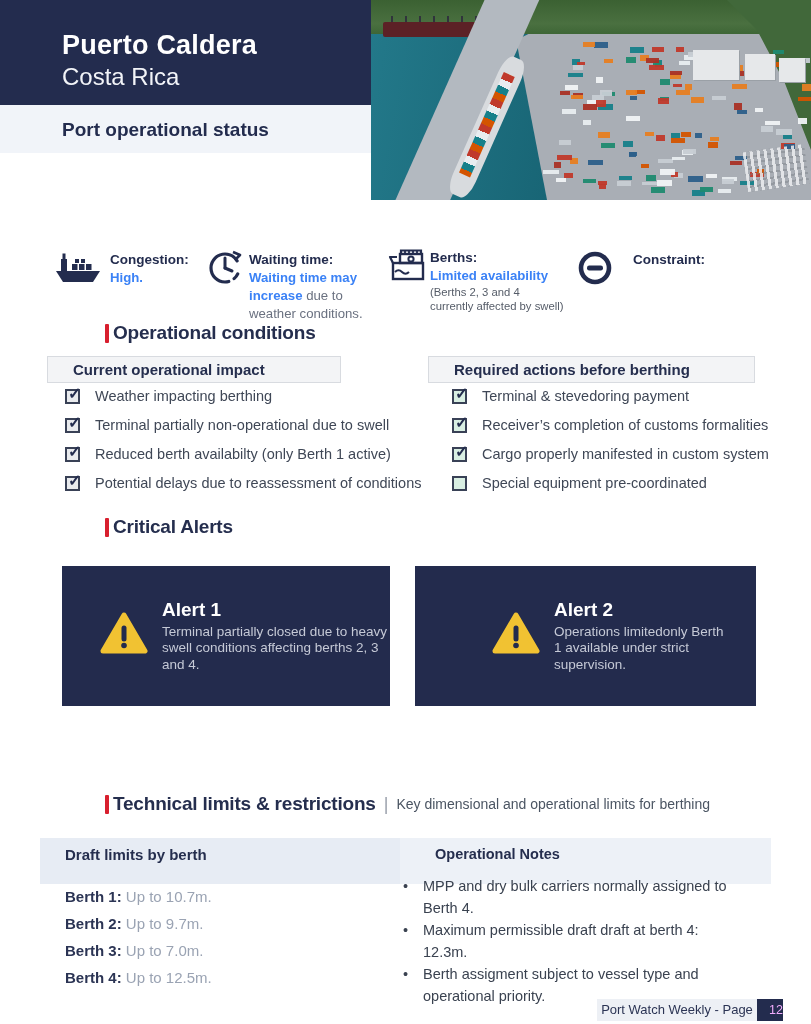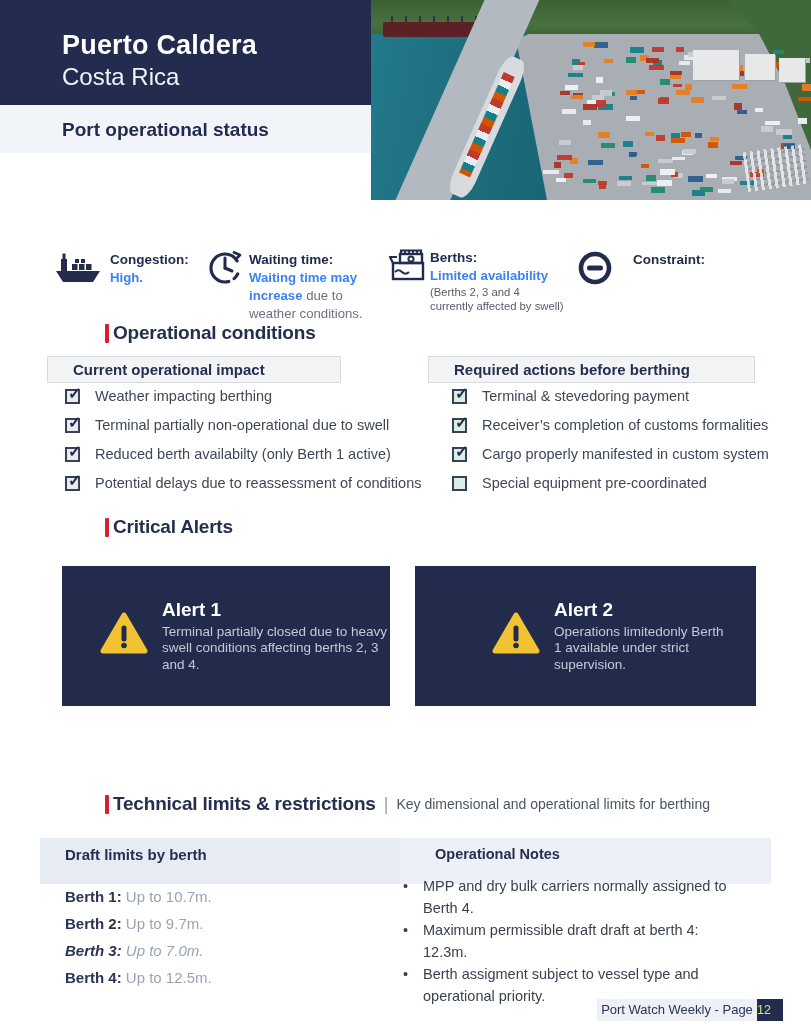--- a/index.html
+++ b/index.html
@@ -72,21 +72,21 @@
   .berth-label { font-weight:600; color:#2b3454; }
   .berth-value { font-weight:400; color:#9aa3b3; }
   .notes { position:absolute; left:401px; top:876px; width:345px; }
   .note-li { position:relative; padding-left:22px; font-size:14.5px; color:#3a4250; line-height:21.5px; margin-bottom:1px; }
   .note-li::before { content:"•"; position:absolute; left:2px; top:0; color:#3a4250; }
 
   
   .foot-label { position:absolute; left:597px; top:999px; width:160px; height:22px; background:#edf0f5;
      font-size:13px; color:#2b3454; text-align:center; line-height:22px; }
   .foot-page { position:absolute; left:757px; top:999px; width:26px; height:22px; background:#232c4e;
-     font-size:12.5px; color:#bef264; text-align:left; line-height:22px; }
+     font-size:12.5px; color:#f0abfc; text-align:right; line-height:22px; }
 </style>
 </head>
 <body>
 
 <div class="page">
 
   <div class="hdr-navy"></div>
   <div class="hdr-port">Puerto Caldera</div>
   <div class="hdr-country">Costa Rica</div>
   <div class="hdr-band"></div>
@@ -390,21 +390,21 @@
 
   <div class="band band-left">Draft limits by berth</div>
   <div class="band band-right">Operational Notes</div>
 
   <div class="berth-row" style="top:888px;">
     <span class="berth-label">Berth 1:</span><span class="berth-value"> Up to 10.7m.</span>
   </div>
   <div class="berth-row" style="top:915px;">
     <span class="berth-label">Berth 2:</span><span class="berth-value"> Up to 9.7m.</span>
   </div>
-  <div class="berth-row" style="top:942px;font-style:italic;">
+  <div class="berth-row" style="top:942px;">
     <span class="berth-label">Berth 3:</span><span class="berth-value"> Up to 7.0m.</span>
   </div>
   <div class="berth-row" style="top:969px;">
     <span class="berth-label">Berth 4:</span><span class="berth-value"> Up to 12.5m.</span>
   </div>
 
   <div class="notes">
     <div class="note-li">MPP and dry bulk carriers normally assigned to Berth 4.</div>
     <div class="note-li">Maximum permissible draft draft at berth 4: 12.3m.</div>
     <div class="note-li">Berth assigment subject to vessel type and operational priority.</div>

